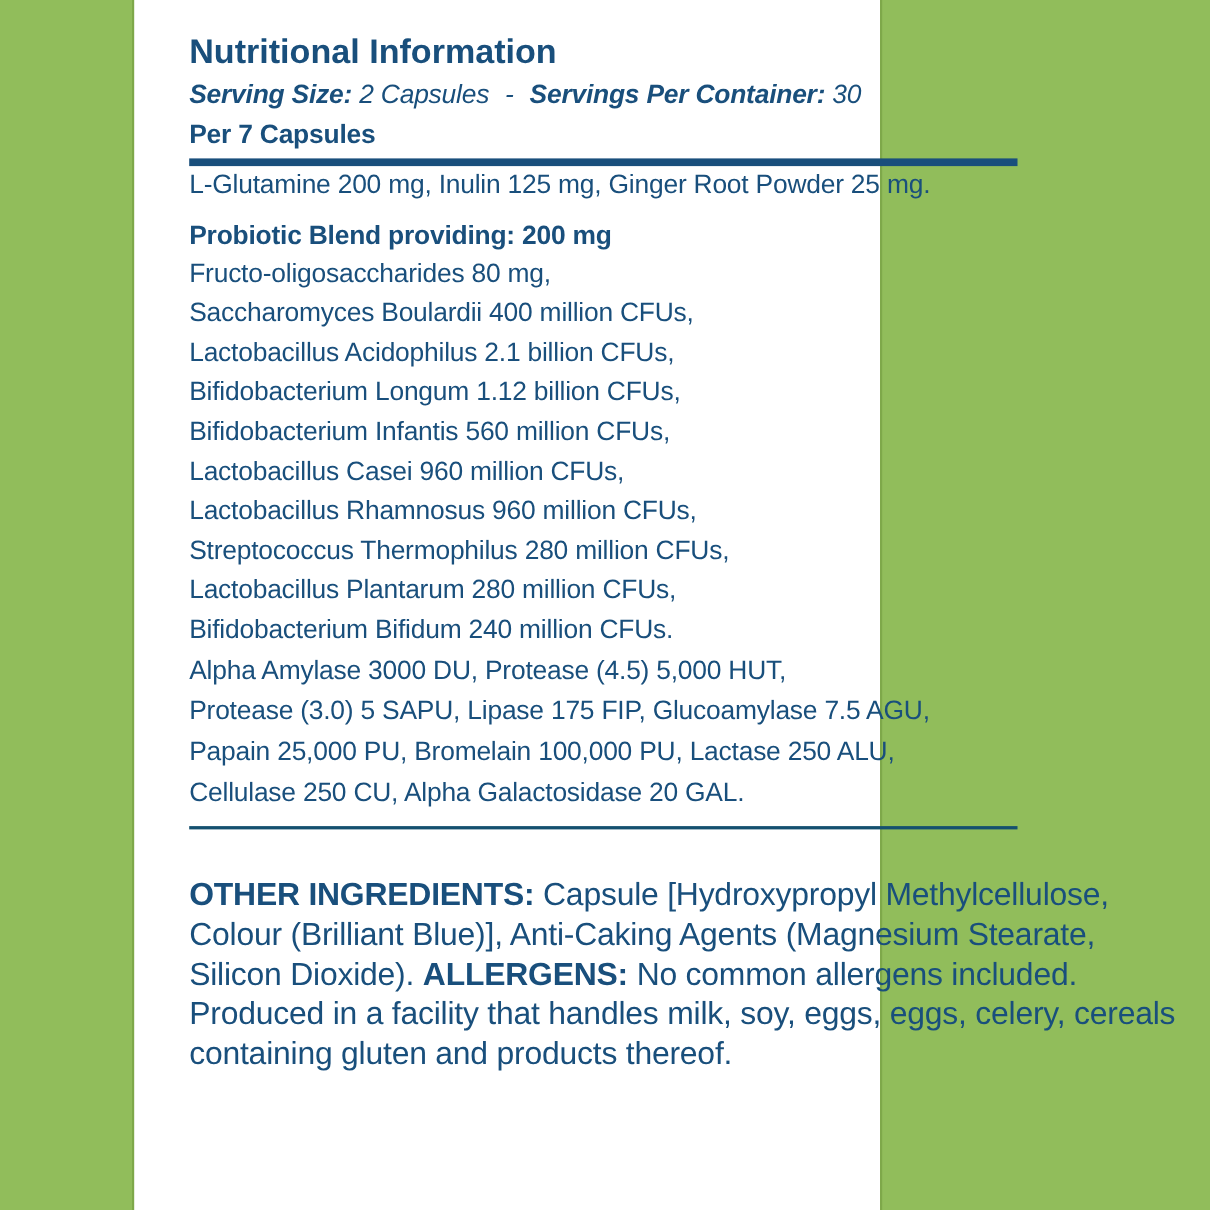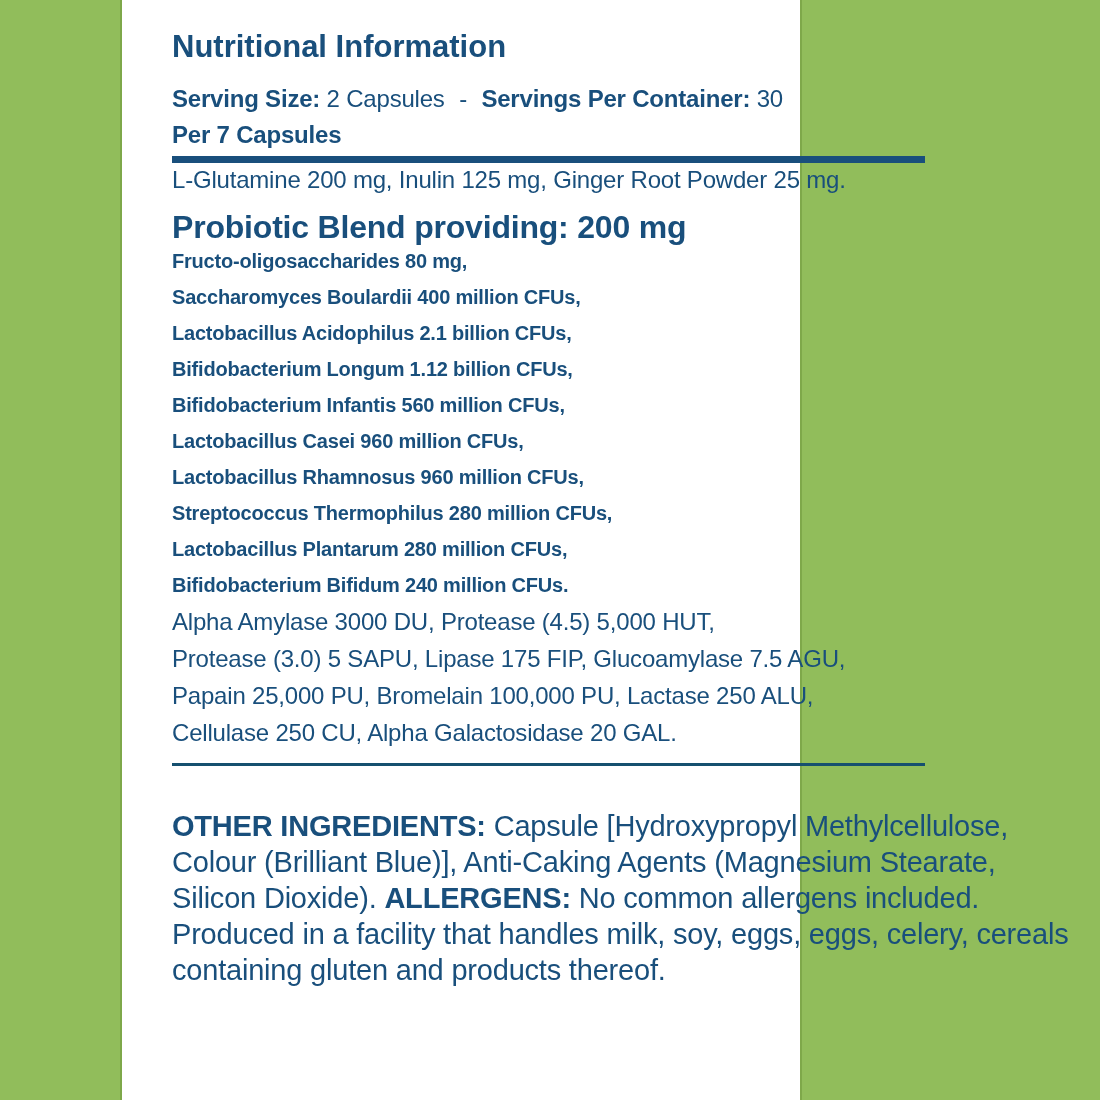--- a/index.html
+++ b/index.html
@@ -18,41 +18,41 @@
     position:absolute;left:50px;top:0;width:753px;
     color:#194F7C;
     letter-spacing:-0.2px;
   }
   .title{
     margin-top:30px;
     font-size:31px;line-height:34px;font-weight:bold;
     letter-spacing:0;
   }
   .serving-line{
-    margin-top:20px;font-size:24px;line-height:30px;white-space:nowrap;
+    margin-top:8px;font-size:24px;line-height:30px;white-space:nowrap;font-style:italic;
   }
   .serving-line b{font-weight:bold;}
   .sep{margin:0 8px;}
   .per-line{
     margin-top:6px;font-size:24px;line-height:30px;font-weight:bold;
   }
   .rule-thick{
     margin-top:6px;height:7px;background:#194F7C;border:none;width:753px;
   }
   .rule-thin{
     margin-top:12px;height:3px;background:#15506F;border:none;width:753px;
   }
   .base-line{
     margin-top:2px;font-size:24px;line-height:30px;white-space:nowrap;
   }
   .section-heading{
-    margin-top:16px;font-size:32px;line-height:32px;font-weight:bold;
+    margin-top:16px;font-size:24px;line-height:32px;font-weight:bold;
   }
   .item-line{
-    font-size:20px;line-height:36px;white-space:nowrap;font-weight:bold;
+    font-size:24px;line-height:36px;white-space:nowrap;
   }
   .enzyme-line{
     font-size:24px;line-height:37px;white-space:nowrap;
   }
   .other-para{
     margin-top:42px;font-size:29px;line-height:36px;
   }
   .other-line{white-space:nowrap;}
   .other-line b{font-weight:bold;}
 </style>

